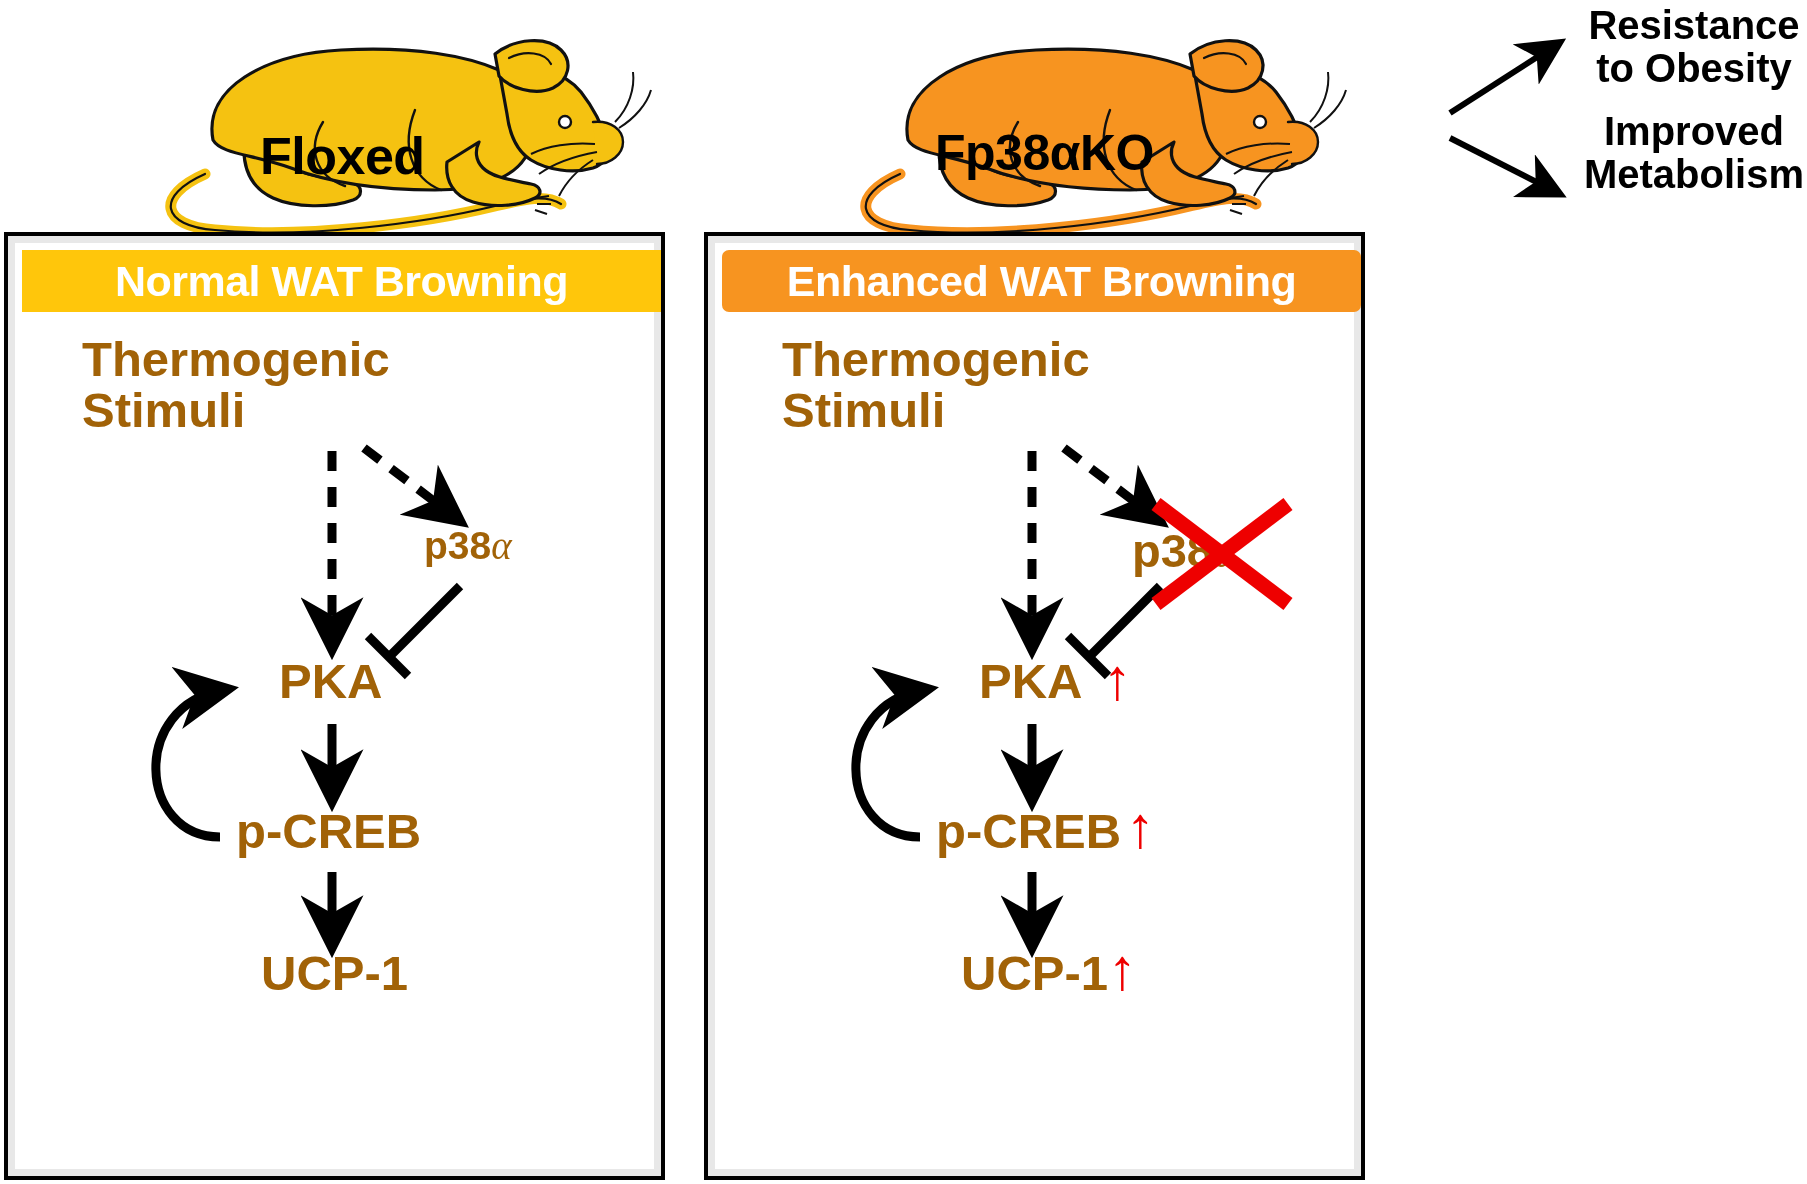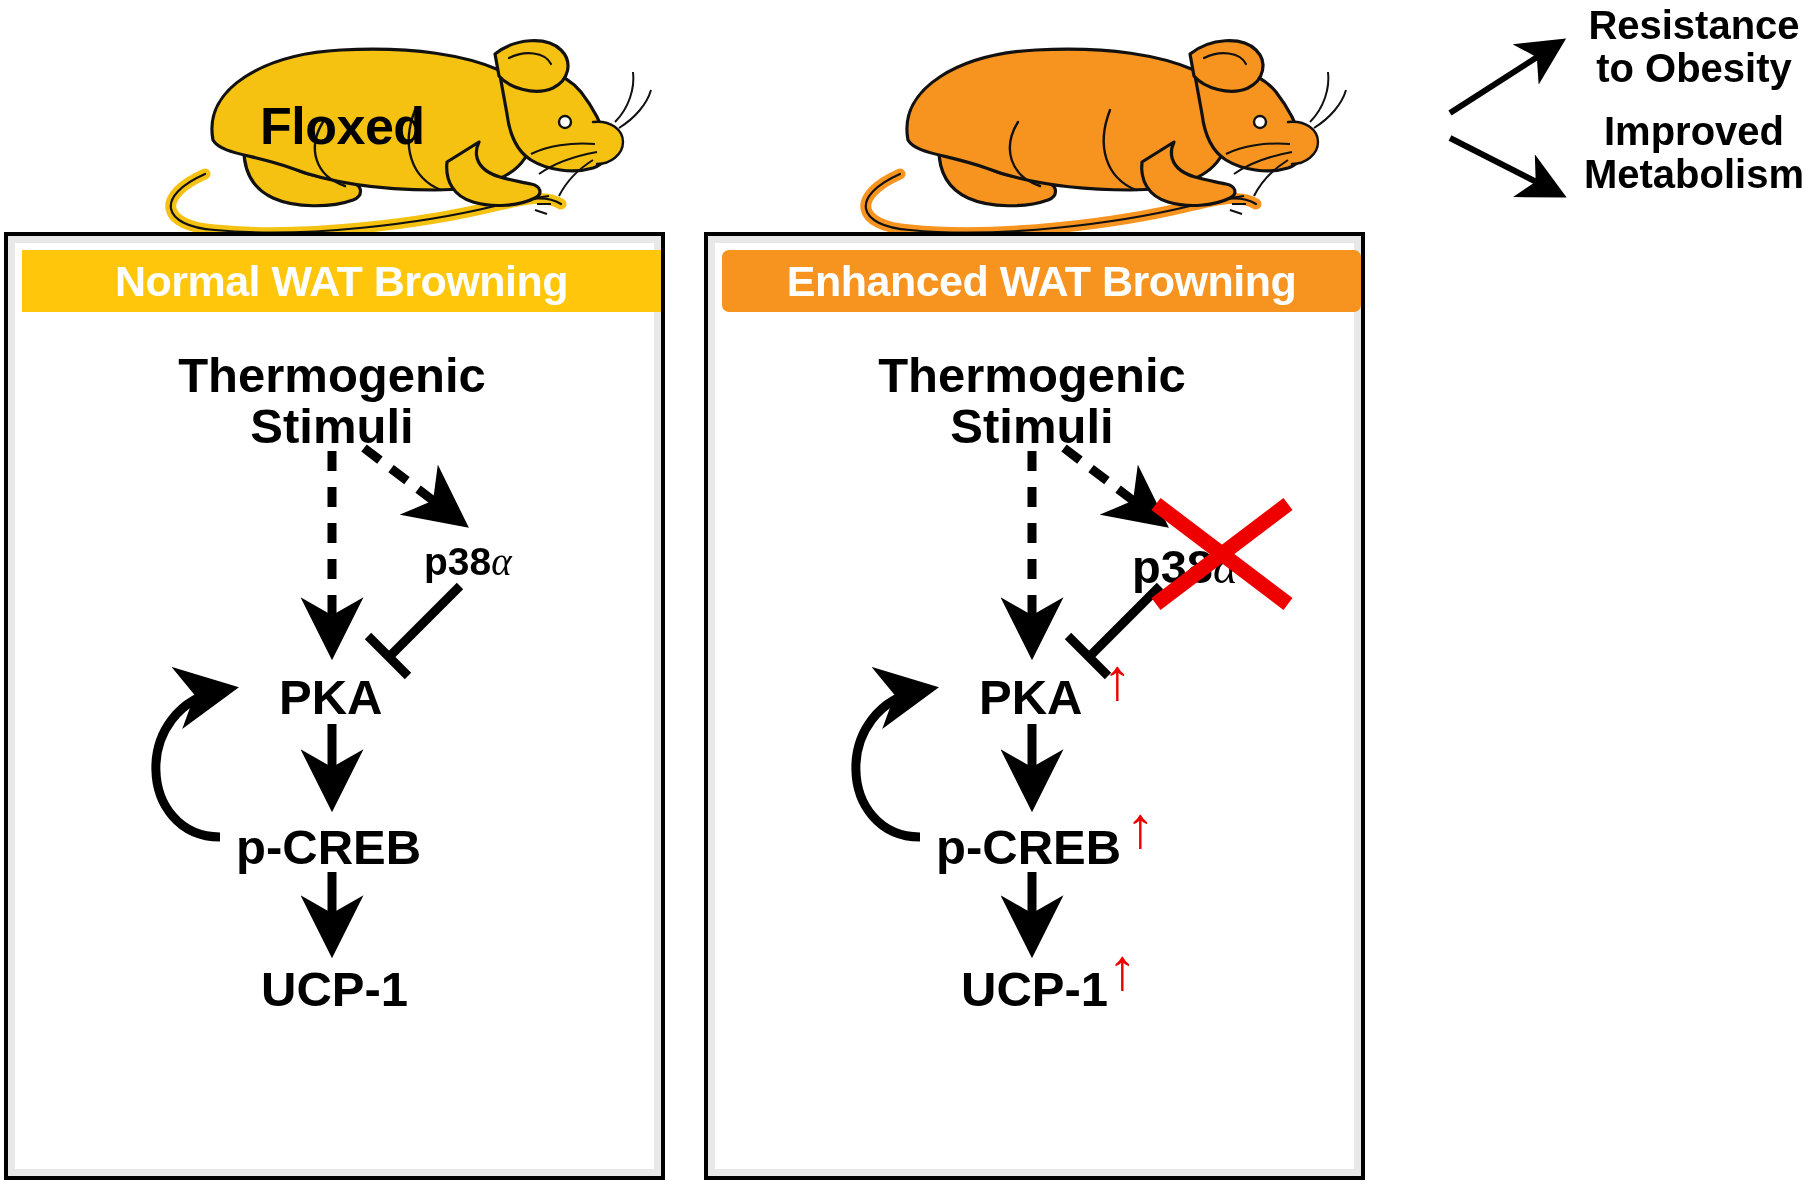--- a/index.html
+++ b/index.html
@@ -25,20 +25,21 @@
   
   .mouse {
     position: absolute;
   }
   .mouse-label {
     position: absolute;
     font-weight: bold;
     color: #000000;
     white-space: nowrap;
     letter-spacing: -0.5px;
+    margin-top: 30px;
   }
 
   
   .outcome {
     position: absolute;
     font-weight: bold;
     color: #000000;
     text-align: center;
     line-height: 1.08;
     white-space: pre-line;
@@ -74,25 +75,23 @@
     font-weight: bold;
     font-size: 43px;
     letter-spacing: -0.5px;
     white-space: nowrap;
   }
 
   
   .node {
     position: absolute;
     font-weight: bold;
-    color: #000000;
+    color: #a16207;
     white-space: nowrap;
     line-height: 1.05;
-    text-align: center;
-    margin-top: 16px;
   }
   .node.two-line { white-space: pre-line; }
 
   .redarrow {
     position: absolute;
     color: #ee0000;
     font-weight: bold;
     line-height: 1;
     white-space: nowrap;
   }
@@ -183,20 +182,21 @@
         <path d="M520 104 C 534 90, 540 70, 538 54"></path>
         <path d="M524 110 C 540 100, 552 86, 556 72"></path>
         <path d="M500 126 C 476 124, 452 128, 436 136"></path>
         <path d="M502 134 C 480 138, 458 146, 444 156"></path>
         <path d="M498 142 C 482 152, 470 166, 464 178"></path>
       </g>
       <g stroke="#111111" stroke-width="2" fill="none">
         <path d="M440 180 l 14 -2 M442 186 l 14 0 M440 192 l 12 4"></path>
       </g>
     </svg>
+    <div class="mouse-label" style="left:145px; top:76px; font-size:50px;">Fp38αKO</div>
   </div>
 
   <svg class="ovl">
     <defs>
       <marker id="arrowOut" markerWidth="8" markerHeight="8" refX="6" refY="4" orient="auto" markerUnits="strokeWidth">
         <path d="M0,0 L8,4 L0,8 L2.2,4 Z" fill="#000000"></path>
       </marker>
     </defs>
     <g>
       <path d="M1450 113 L 1556 45" stroke="#000000" stroke-width="6" fill="none" marker-end="url(#arrowOut)"></path>

